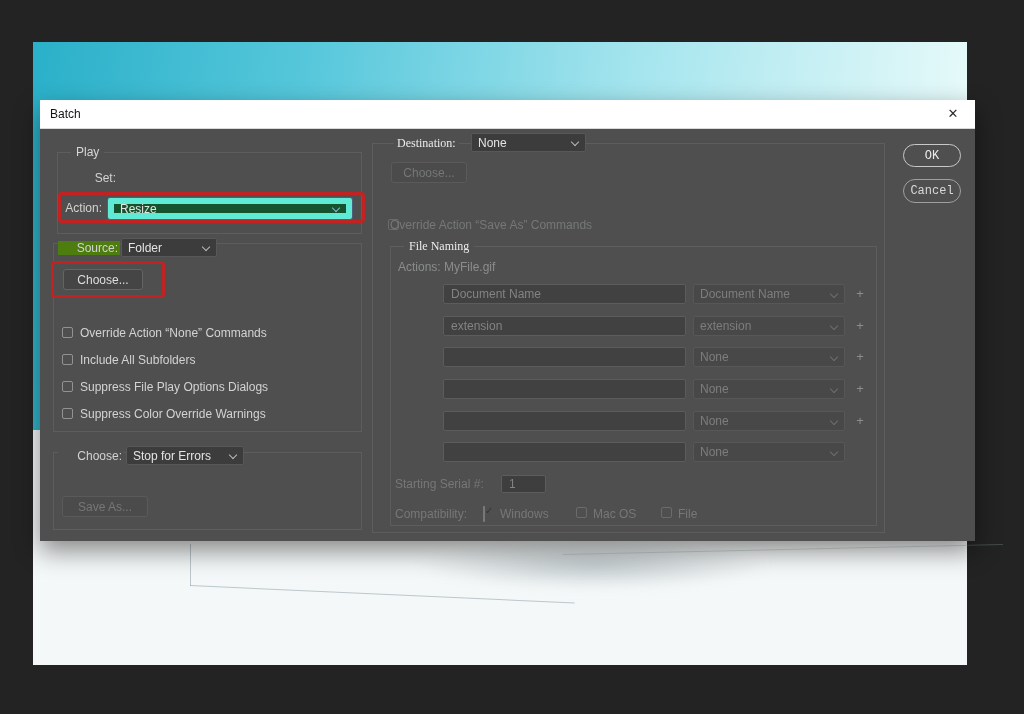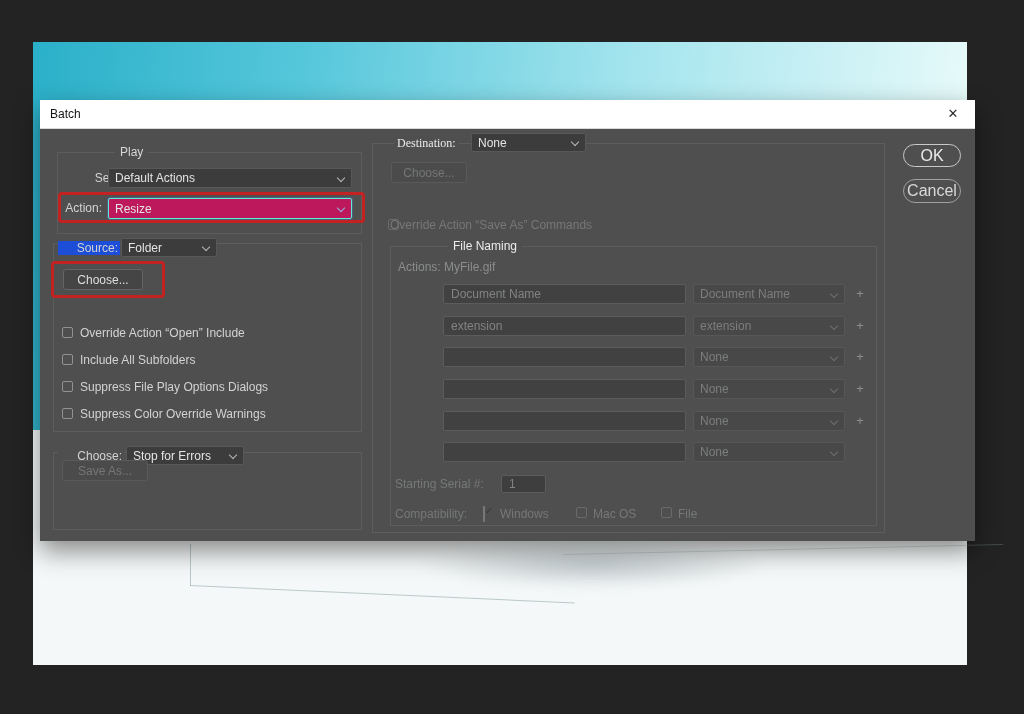--- a/index.html
+++ b/index.html
@@ -17,43 +17,43 @@
   
   .dialog{left:40px;top:100px;width:935px;height:441px;background:#4f4f4f;
           box-shadow:0 10px 24px rgba(0,0,0,.45);}
   .titlebar{left:0;top:0;width:935px;height:28px;background:#ffffff;border-bottom:1px solid #d9d9d9;}
   .title-text{left:10px;top:0;line-height:28px;color:#141414;font-size:12px;}
   .close-x{right:10px;top:0;width:24px;height:28px;line-height:28px;text-align:center;color:#2d2d2d;
            font-size:13px;cursor:default;}
   .close-x::before{content:"\2715";}
 
   .group{border:1px solid #5d5d5d;}
-  .group-label{background:#4f4f4f;padding:0 5px;color:#d6d6d6;height:14px;line-height:14px;margin-left:44px;}
+  .group-label{background:#4f4f4f;padding:0 5px;color:#d6d6d6;height:14px;line-height:14px;}
   .group-label.bright{color:#ececec;}
   .lbl{color:#d3d3d3;white-space:nowrap;}
   .lbl.r{text-align:right;}
   .lbl.dis{color:#767878;}
   .lbl.bright{color:#ececec;}
 
   .dd{background:#3c3c3c;border:1px solid #585858;border-radius:2px;color:#e4e4e4;
       display:flex;align-items:center;padding:0 6px;box-sizing:border-box;}
   .dd .val{flex:1;overflow:hidden;white-space:nowrap;}
-  .dd.focus{background:#be185d;border:1px solid #5eead4;box-shadow:0 0 0 1px rgba(78,127,210,.35);}
+  .dd.focus{background:#14532d;border:6px solid #5eead4;box-shadow:0 0 0 1px rgba(78,127,210,.35);}
   .dd.dis{background:#484848;border:1px solid #575757;color:#7c7e7e;}
   .chev{width:7px;height:7px;position:relative;flex:0 0 auto;margin-left:4px;}
   .chev::before{content:"";position:absolute;left:0;top:0;width:5px;height:5px;
       border-right:1.5px solid #b9b9b9;border-bottom:1.5px solid #b9b9b9;transform:rotate(45deg);}
   .dd.dis .chev::before{border-color:#6e6e6e;}
   .dd.focus .chev::before{border-color:#8fb0e2;}
 
   .btn{background:#454545;border:1px solid #646464;border-radius:3px;color:#dedede;
        text-align:center;box-sizing:border-box;display:flex;align-items:center;justify-content:center;}
   .btn.dis{background:#4b4b4b;border-color:#5a5a5a;color:#757777;}
   .pill{background:transparent;border:1.5px solid #c9c9c9;border-radius:13px;color:#ececec;
-        text-align:center;box-sizing:border-box;display:flex;align-items:center;justify-content:center;font-size:16px;}
+        text-align:center;box-sizing:border-box;display:flex;align-items:center;justify-content:center;font-size:12px;font-family:Liberation Mono, monospace;}
   .pill.dim{border-color:#a0a0a0;color:#d9d9d9;}
 
   .cb{width:11px;height:11px;border:1.5px solid #929292;border-radius:2px;box-sizing:border-box;}
   .cb.dis{border-color:#6b6b6b;}
   .cb.checked{background:#787878;border-color:#787878;position:relative;}
   .cb.checked::after{content:"\2713";position:absolute;left:1px;top:-2px;font-size:10px;color:#353535;font-weight:bold;}
 
   .ti{background:#414141;border:1px solid #5c5c5c;border-radius:2px;color:#828484;
       box-sizing:border-box;display:flex;align-items:center;padding:0 7px;overflow:hidden;white-space:nowrap;}
   .plus{color:#8d8d8d;font-size:13px;text-align:center;line-height:20px;}
@@ -81,48 +81,44 @@
       <span class="abs title-text">Batch</span>
       <span class="abs close-x"></span>
     </div>
 
     
     
     <div class="abs group" style="left:17px;top:52px;width:303px;height:80px;"></div>
     <span class="abs group-label" style="left:31px;top:45px;">Play</span>
 
     <span class="abs lbl r" style="left:28px;top:71px;width:48px;">Set:</span>
-    <div class="abs dd" style="left:68px;top:68px;width:244px;height:20px;">
-      <span class="val">Default Actions</span>
-      <span class="chev"></span>
-    </div>
 
     <div class="abs annot" style="left:18px;top:92px;width:307px;height:31px;"></div>
     <span class="abs lbl r" style="left:14px;top:101px;width:48px;">Action:</span>
     <div class="abs dd focus" style="left:68px;top:98px;width:244px;height:21px;">
       <span class="val">Resize</span>
       <span class="chev"></span>
     </div>
 
     
     <div class="abs group" style="left:13px;top:143px;width:307px;height:187px;"></div>
-    <span class="abs lbl r" style="left:18px;top:141px;width:58px;background:#1d4ed8;padding:0 2px;">Source:</span>
+    <span class="abs lbl r" style="left:18px;top:141px;width:58px;background:#4d7c0f;padding:0 2px;">Source:</span>
     <div class="abs dd" style="left:81px;top:138px;width:96px;height:19px;">
       <span class="val">Folder</span>
       <span class="chev"></span>
     </div>
 
     <div class="abs annot" style="left:11px;top:161px;width:114px;height:37px;"></div>
     <div class="abs btn" style="left:23px;top:169px;width:80px;height:21px;">
       <span>Choose...</span>
     </div>
 
     <div class="abs" style="left:22px;top:226px;">
       <span class="abs cb" style="left:0;top:1px;"></span>
-      <span class="abs lbl" style="left:18px;top:0;">Override Action “Open” Include</span>
+      <span class="abs lbl" style="left:18px;top:0;">Override Action “None” Commands</span>
     </div>
     <div class="abs" style="left:22px;top:253px;">
       <span class="abs cb" style="left:0;top:1px;"></span>
       <span class="abs lbl" style="left:18px;top:0;">Include All Subfolders</span>
     </div>
     <div class="abs" style="left:22px;top:280px;">
       <span class="abs cb" style="left:0;top:1px;"></span>
       <span class="abs lbl" style="left:18px;top:0;">Suppress File Play Options Dialogs</span>
     </div>
     <div class="abs" style="left:22px;top:307px;">
@@ -130,42 +126,42 @@
       <span class="abs lbl" style="left:18px;top:0;">Suppress Color Override Warnings</span>
     </div>
 
     
     <div class="abs group" style="left:13px;top:352px;width:307px;height:76px;"></div>
     <span class="abs lbl r" style="left:18px;top:349px;width:62px;background:#4f4f4f;padding:0 2px;">Choose:</span>
     <div class="abs dd" style="left:86px;top:346px;width:118px;height:19px;">
       <span class="val">Stop for Errors</span>
       <span class="chev"></span>
     </div>
-    <div class="abs btn dis" style="left:22px;top:360px;width:86px;height:21px;align-items:center;">
+    <div class="abs btn dis" style="left:22px;top:396px;width:86px;height:21px;align-items:center;">
       <span>Save As...</span>
     </div>
 
     
     <div class="abs group" style="left:332px;top:43px;width:511px;height:388px;"></div>
 
     <span class="abs lbl bright" style="left:354px;top:36px;background:#4f4f4f;padding:0 3px;font-family:Liberation Serif, serif;">Destination:</span>
     <div class="abs dd" style="left:431px;top:33px;width:115px;height:19px;">
       <span class="val">None</span>
       <span class="chev"></span>
     </div>
     <div class="abs btn dis" style="left:351px;top:62px;width:76px;height:21px;">
       <span>Choose...</span>
     </div>
 
     <span class="abs cb dis" style="left:348px;top:119px;"></span>
     <span class="abs lbl dis" style="left:350px;top:118px;">Override Action “Save As” Commands</span>
 
     
     <div class="abs group" style="left:350px;top:146px;width:485px;height:278px;"></div>
-    <span class="abs group-label bright" style="left:364px;top:139px;">File Naming</span>
+    <span class="abs group-label bright" style="left:364px;top:139px;font-family:Liberation Serif, serif;">File Naming</span>
     <span class="abs lbl dis" style="left:358px;top:160px;color:#8b8d8d;">Actions: MyFile.gif</span>
 
     
     <div class="abs ti" style="left:403px;top:184px;width:243px;height:20px;">
         <span>Document Name</span>
       </div>
     <div class="abs dd dis" style="left:653px;top:184px;width:152px;height:20px;">
         <span class="val">Document Name</span>
         <span class="chev"></span>
       </div>

